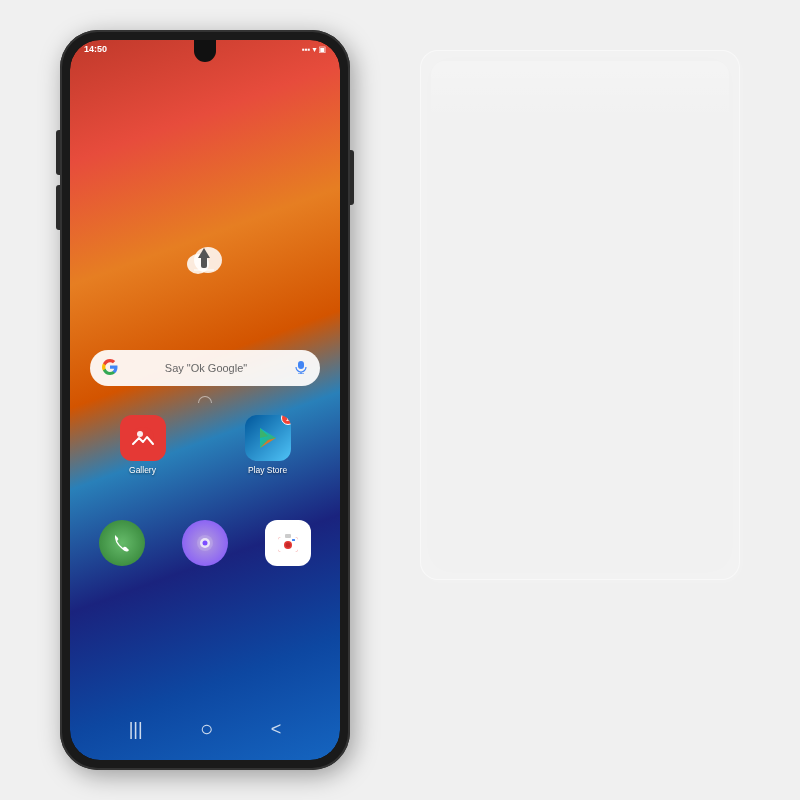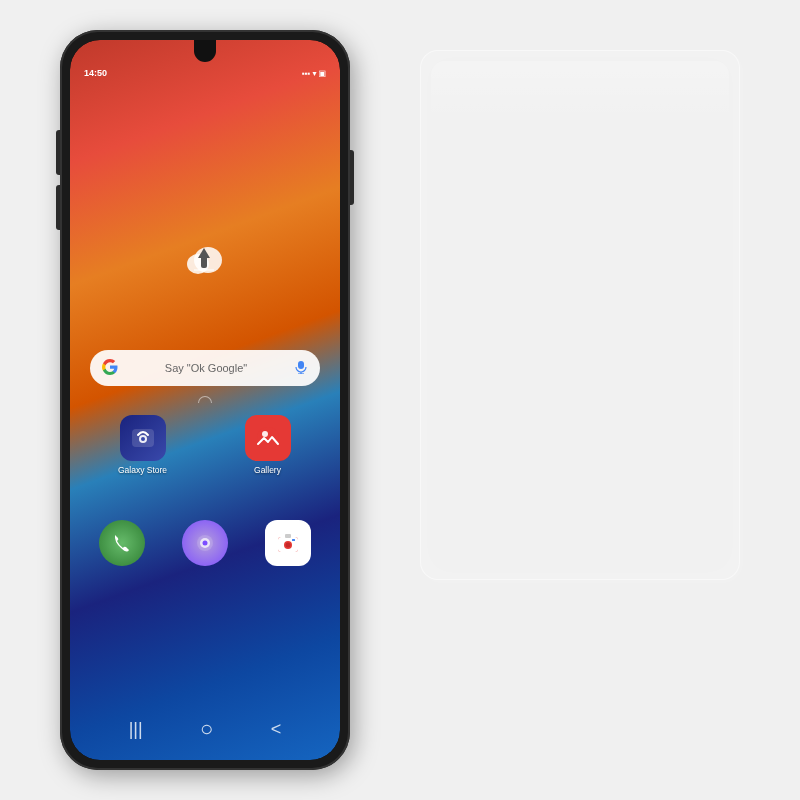--- a/index.html
+++ b/index.html
@@ -72,21 +72,20 @@
       position: absolute;
       top: 4px;
       left: 14px;
       right: 14px;
       display: flex;
       justify-content: space-between;
       align-items: center;
       z-index: 11;
       font-size: 9px;
       color: #fff;
-      margin-top: 24px;
     }
 
     .status-time {
       font-size: 9px;
       font-weight: bold;
       color: #fff;
     }
 
     .status-icons {
       display: flex;
@@ -361,43 +360,53 @@
               <line x1="7" y1="12" x2="7" y2="14" stroke="#4285F4" stroke-width="1.2"></line>
               <line x1="4" y1="14" x2="10" y2="14" stroke="#4285F4" stroke-width="1.2"></line>
             </svg>
           </span>
         </div>
 
         <div class="small-dot"></div>
 
         <div class="app-row">
 
-          <div class="app-item">
-            <div class="app-icon icon-galaxy">
-              <svg width="28" height="28" viewBox="0 0 28 28">
-                <rect x="3" y="5" width="22" height="18" rx="4" fill="rgba(255,255,255,0.15)"></rect>
-                <path d="M9 11 Q14 5 19 11" stroke="#fff" stroke-width="2" fill="none" stroke-linecap="round"></path>
-                <circle cx="14" cy="15" r="4" fill="#fff" opacity="0.9"></circle>
-                <circle cx="14" cy="15" r="2" fill="#3949ab"></circle>
-              </svg>
-            </div>
-            <span class="app-label">Galaxy Store</span>
-          </div>
 
           <div class="app-item">
             <div class="app-icon icon-gallery">
               <svg width="28" height="28" viewBox="0 0 28 28">
                 <circle cx="14" cy="14" r="11" fill="#e53935"></circle>
                 <circle cx="11" cy="10" r="3" fill="#fff" opacity="0.9"></circle>
                 <path d="M4 20 L10 14 L14 18 L18 13 L24 20" stroke="#fff" stroke-width="2" fill="none" stroke-linecap="round" stroke-linejoin="round"></path>
               </svg>
             </div>
             <span class="app-label">Gallery</span>
           </div>
 
+          <div class="app-item">
+            <div class="app-icon icon-play" style="position:relative;">
+              <svg width="28" height="28" viewBox="0 0 28 28">
+                <defs>
+                  <linearGradient id="pg1" x1="0" y1="0" x2="1" y2="1">
+                    <stop offset="0%" stop-color="#00BCD4"></stop>
+                    <stop offset="100%" stop-color="#4CAF50"></stop>
+                  </linearGradient>
+                  <linearGradient id="pg2" x1="0" y1="0" x2="1" y2="1">
+                    <stop offset="0%" stop-color="#F44336"></stop>
+                    <stop offset="100%" stop-color="#FF9800"></stop>
+                  </linearGradient>
+                </defs>
+                <path d="M6 4 L22 14 L6 24 Z" fill="url(#pg1)"></path>
+                <path d="M6 4 L14 12 L6 14 Z" fill="#4CAF50" opacity="0.7"></path>
+                <path d="M6 24 L14 16 L22 14 Z" fill="url(#pg2)" opacity="0.85"></path>
+              </svg>
+              <div class="badge">1</div>
+            </div>
+            <span class="app-label">Play Store</span>
+          </div>
 
 
         </div>
 
         <div class="bottom-row">
 
           <div class="app-item">
             <div class="app-icon" style="background: radial-gradient(circle, #66bb6a, #2e7d32); border-radius:50%;">
               <svg width="26" height="26" viewBox="0 0 26 26">
                 <path d="M6 5 Q5 12 12 18 Q18 24 20 20 L17 17 Q15 16 14 18 Q10 15 8 11 Q10 10 9 8 Z" fill="#fff"></path>

